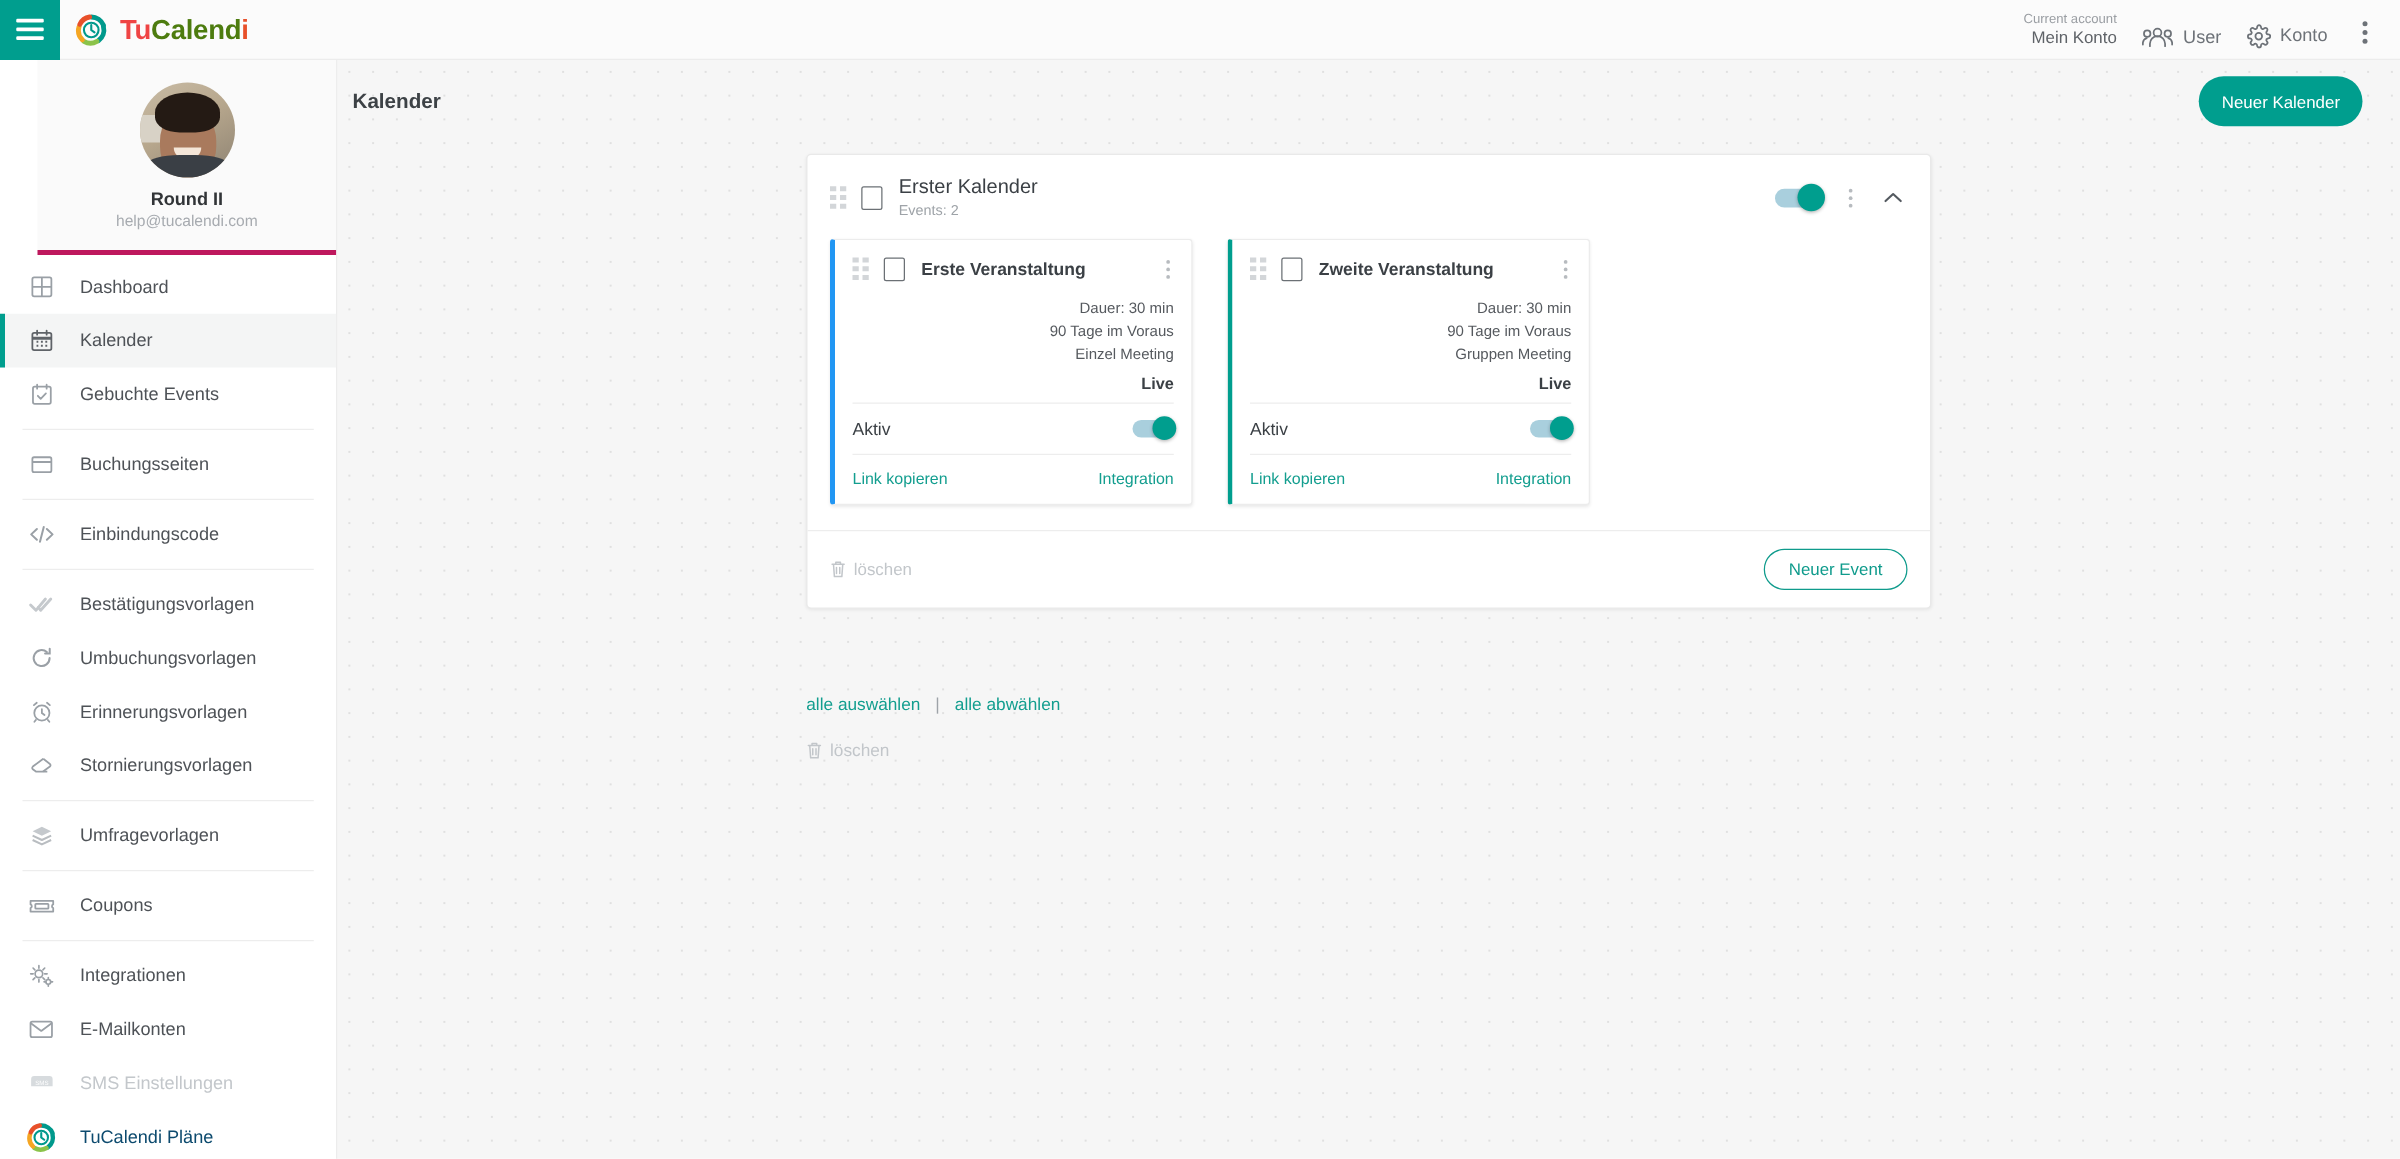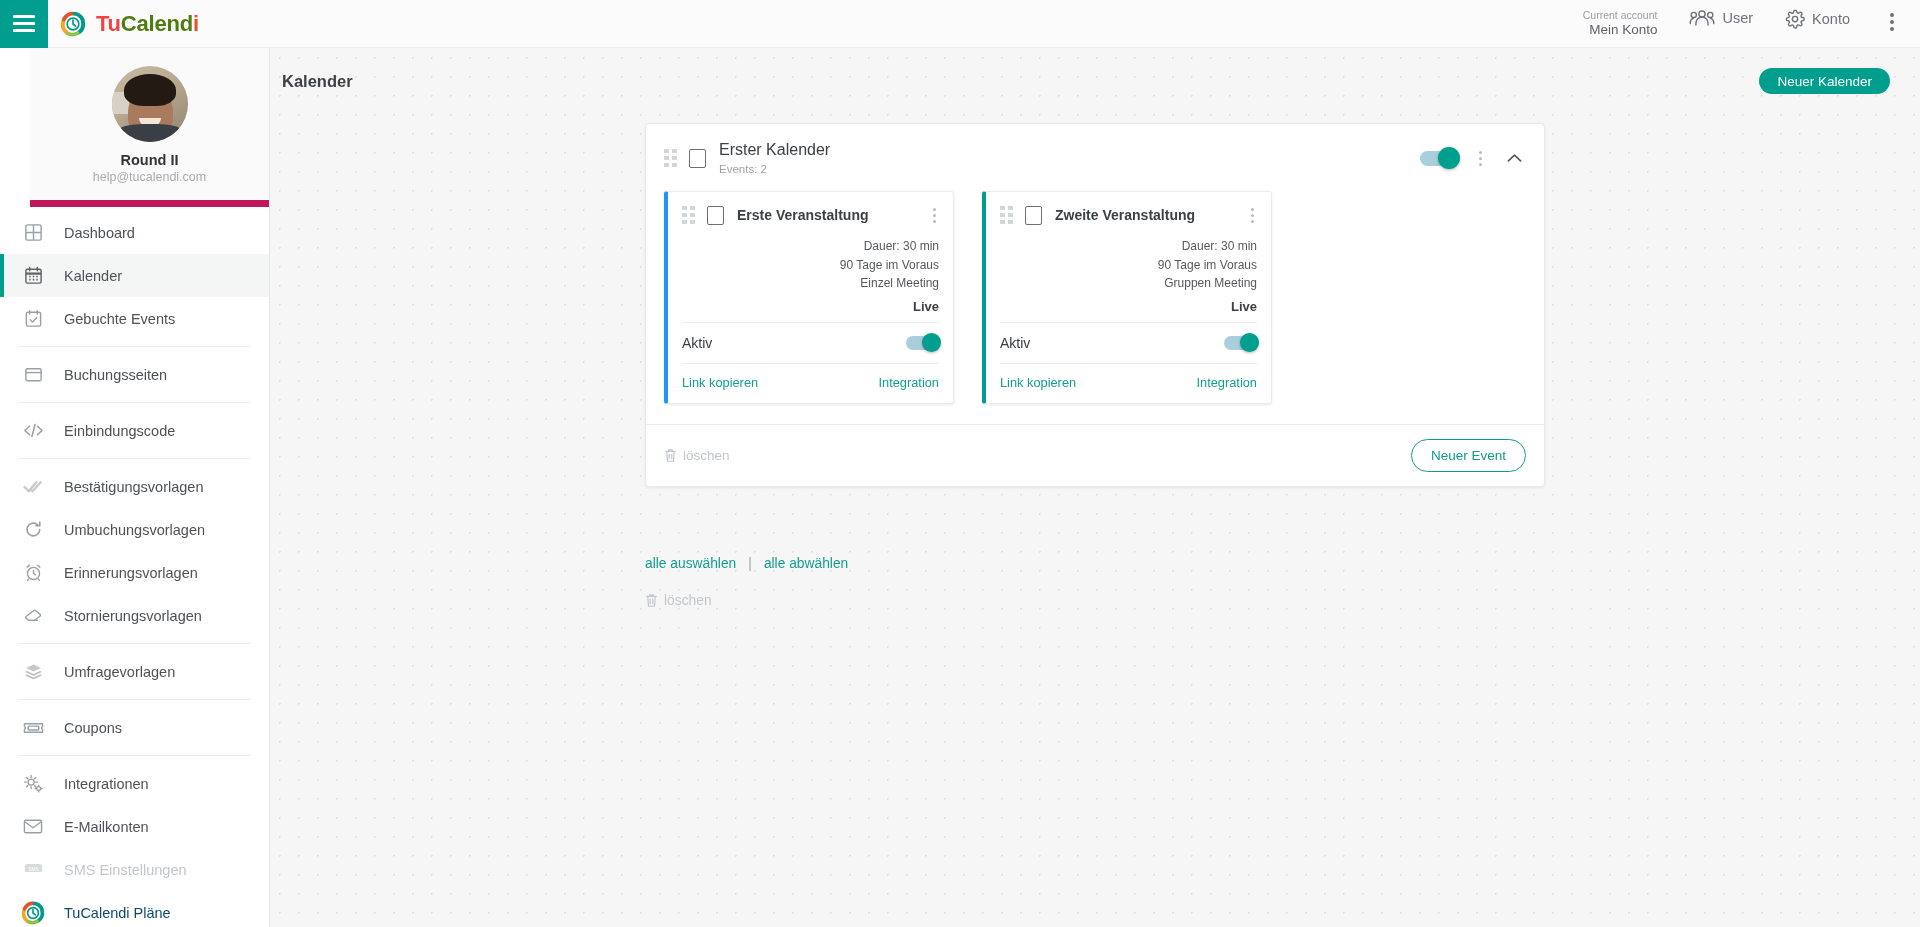--- a/index.html
+++ b/index.html
@@ -23,22 +23,22 @@
   }
   .hamburger-btn span { display: block; width: 22px; height: 3px; background: #fff; border-radius: 1px; }
 
   .brand { display: flex; align-items: center; gap: 10px; margin-left: 12px; cursor: pointer; }
   .brand-text { font-size: 22px; font-weight: bold; letter-spacing: -0.2px; }
   .brand-text .t1 { color: #ef4444; }
   .brand-text .t2 { color: #4d7c0f; }
   .brand-text .t3 { color: #e8502a; }
 
   .topbar-right {
-    margin-left: auto; display: flex; align-items: flex-start;
-    gap: 32px; padding-right: 18px; color: #6d7278;
+    margin-left: auto; display: flex; align-items: flex-end;
+    gap: 20px; padding-right: 18px; color: #6d7278;
   }
   .acct { text-align: right; line-height: 1.25; }
   .acct .acct-label { font-size: 10.5px; color: #9a9ea3; }
   .acct .acct-name { font-size: 13.5px; color: #5f6368; }
   .topbar-link {
     display: flex; align-items: center; gap: 7px;
     font-size: 14.5px; color: #6d7278; cursor: pointer;
   }
   .kebab-v {
     display: flex; flex-direction: column; gap: 3px; cursor: pointer;
@@ -47,21 +47,21 @@
   .kebab-v i { width: 4px; height: 4px; border-radius: 50%; background: #6d7278; display: block; }
 
   
   .sidebar {
     position: absolute; top: 48px; left: 0; width: 270px; height: 879px;
     background: #ffffff; border-right: 1px solid #e6e6e6;
     overflow: hidden;
   }
   .profile {
     background: #fafafa; padding: 18px 0 16px; text-align: center;
-    border-bottom: 7px solid #be185d;
+    border-bottom: 4px solid #be185d;
     margin-left: 30px;
   }
   .avatar {
     width: 76px; height: 76px; border-radius: 50%; margin: 0 auto 10px;
     overflow: hidden; position: relative;
     background: linear-gradient(150deg,#c9bca6 0%,#b7a78d 45%,#8d8272 100%);
   }
   .avatar .face {
     position: absolute; left: 16px; top: 20px; width: 45px; height: 56px;
     border-radius: 48% 48% 44% 44%; background: #a97a5d;
@@ -114,21 +114,21 @@
     background-size: 19px 19px;
     overflow: hidden;
   }
   .main-head {
     display: flex; align-items: center;
     padding: 14px 30px 0 12px; height: 52px;
   }
   .page-title { font-size: 16.5px; color: #3d4246; font-weight: bold; }
   .btn-primary {
     margin-left: auto; background: #009e8e; color: #fff;
-    border: none; border-radius: 20px; height: 26px; padding: 0 18px;
+    border: none; border-radius: 20px; height: 40px; padding: 0 18px;
     font-size: 13.5px; font-family: inherit; cursor: pointer;
   }
 
   
   .cal-card {
     position: absolute; left: 375px; top: 75px; width: 900px;
     background: #fff; border: 1px solid #e9e9e9; border-radius: 4px;
     box-shadow: 0 1px 3px rgba(0,0,0,.07);
   }
   .cal-head { display: flex; align-items: center; padding: 16px 18px 14px; }

